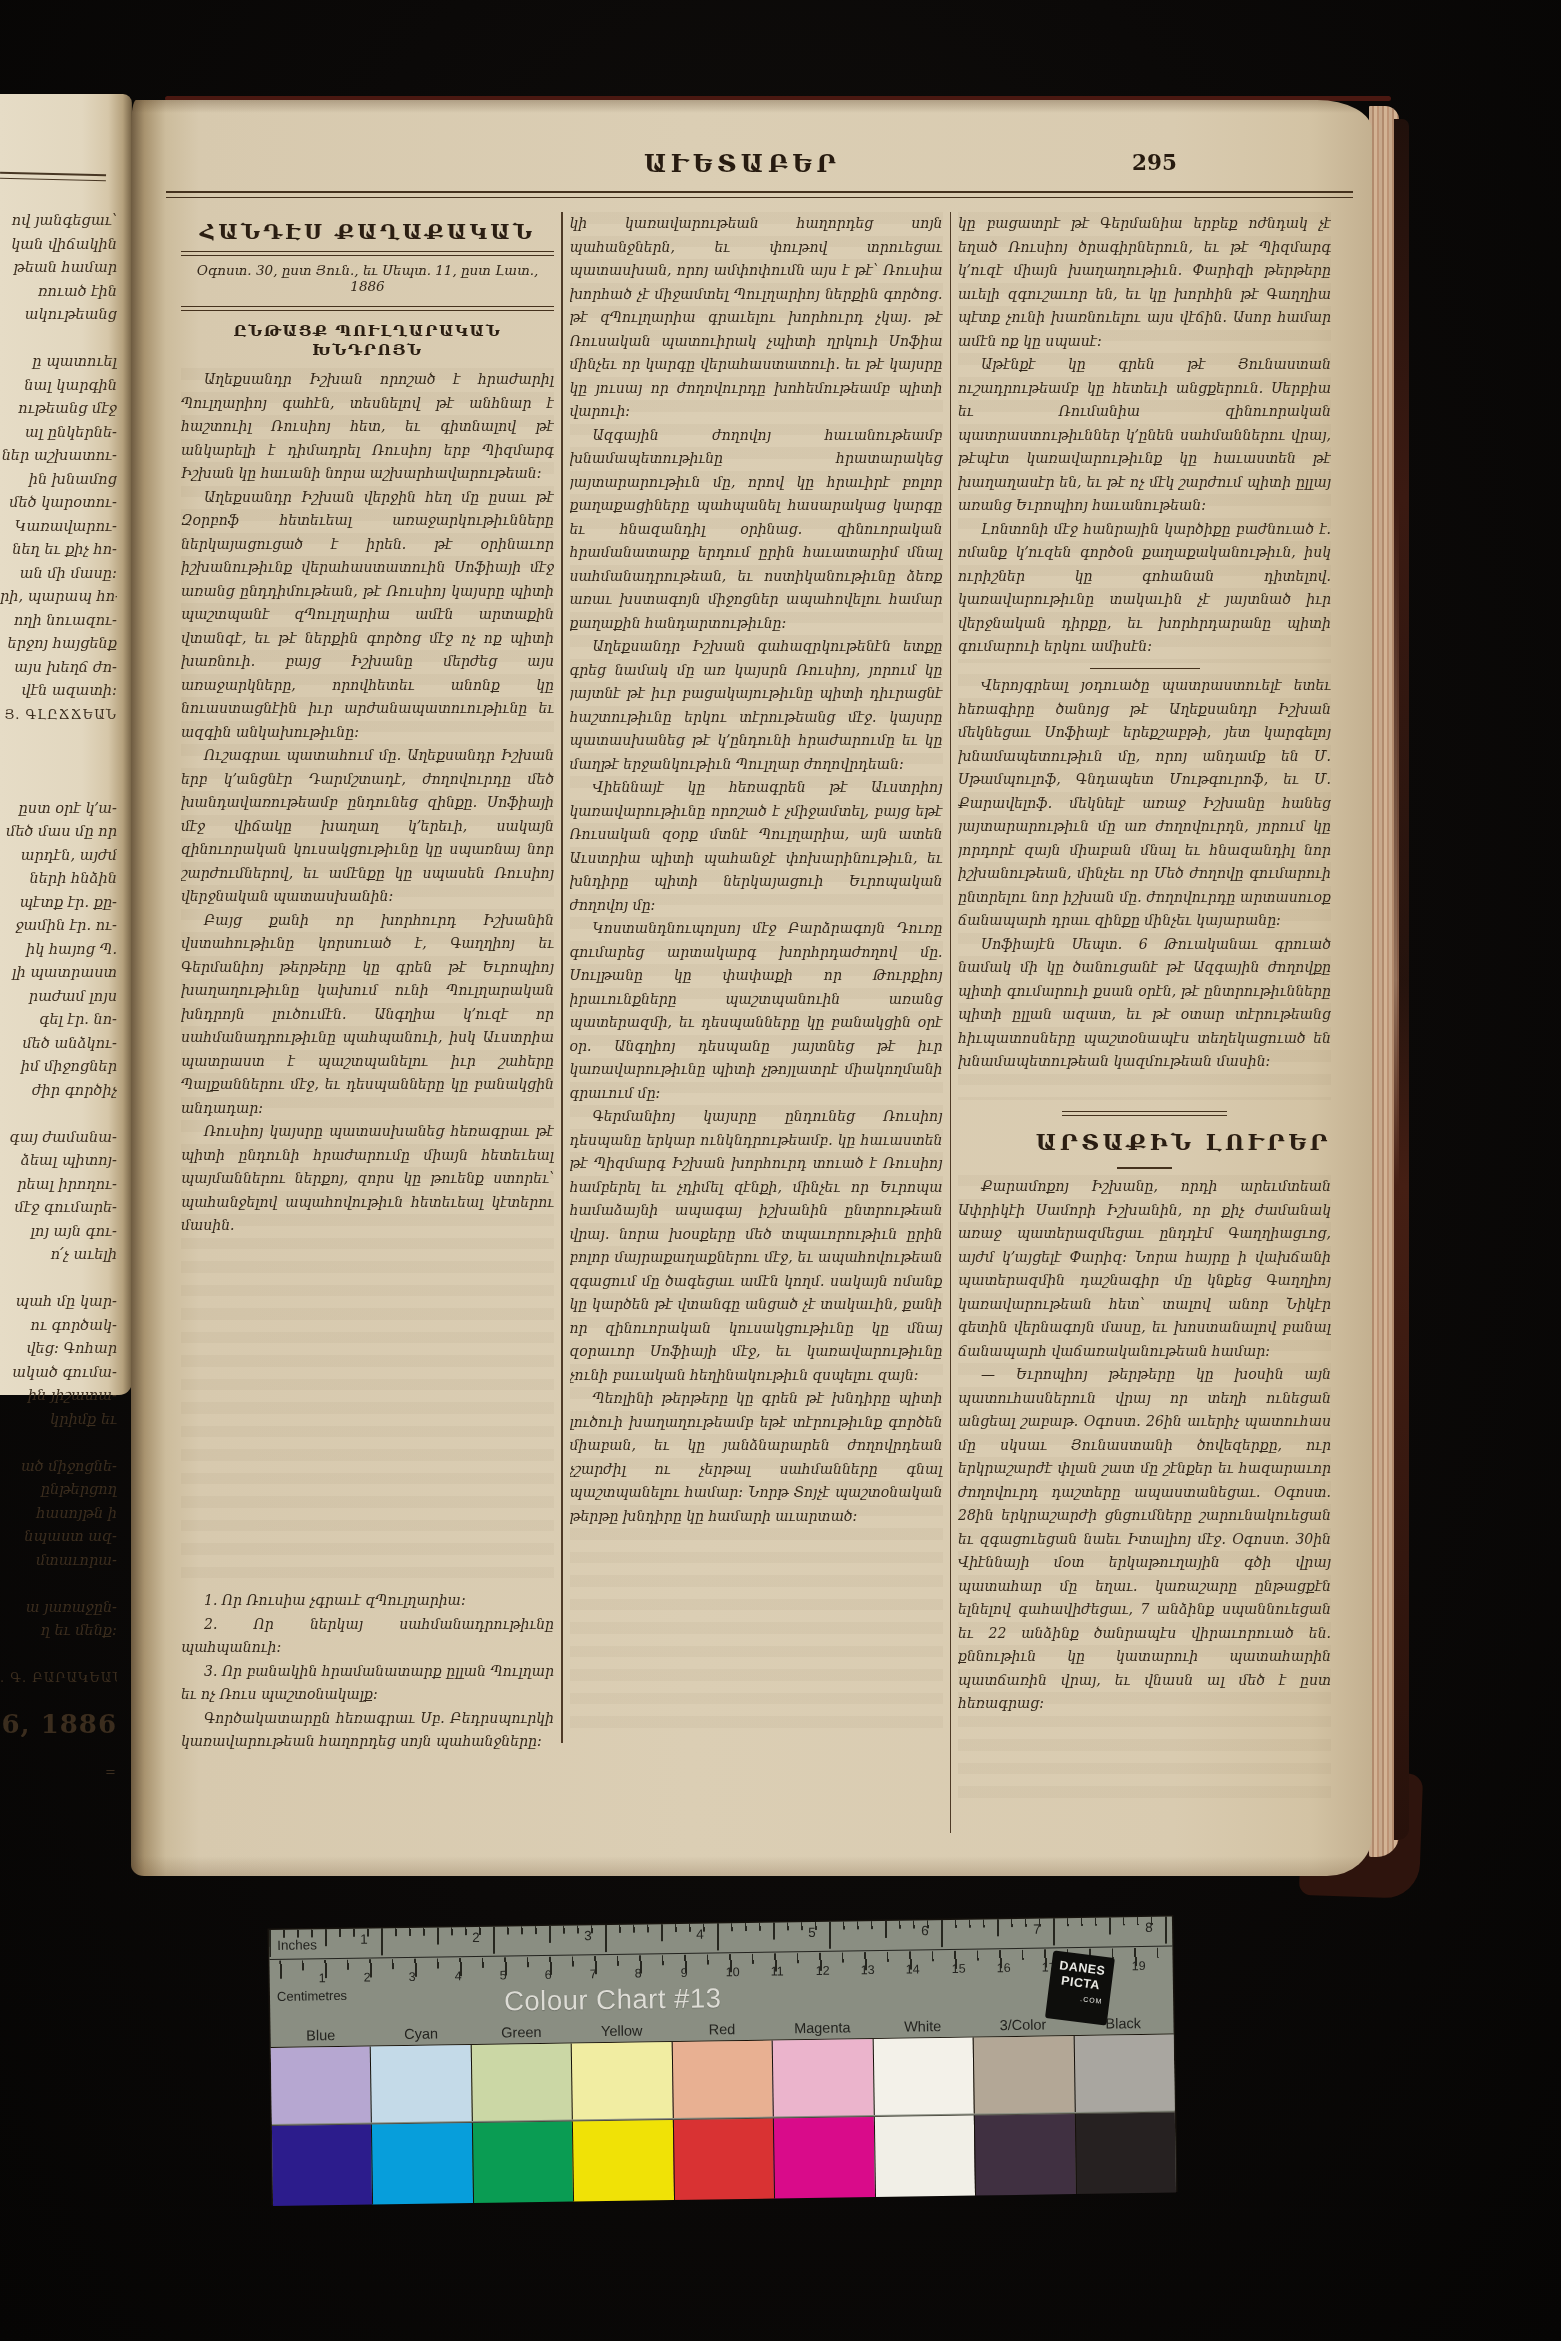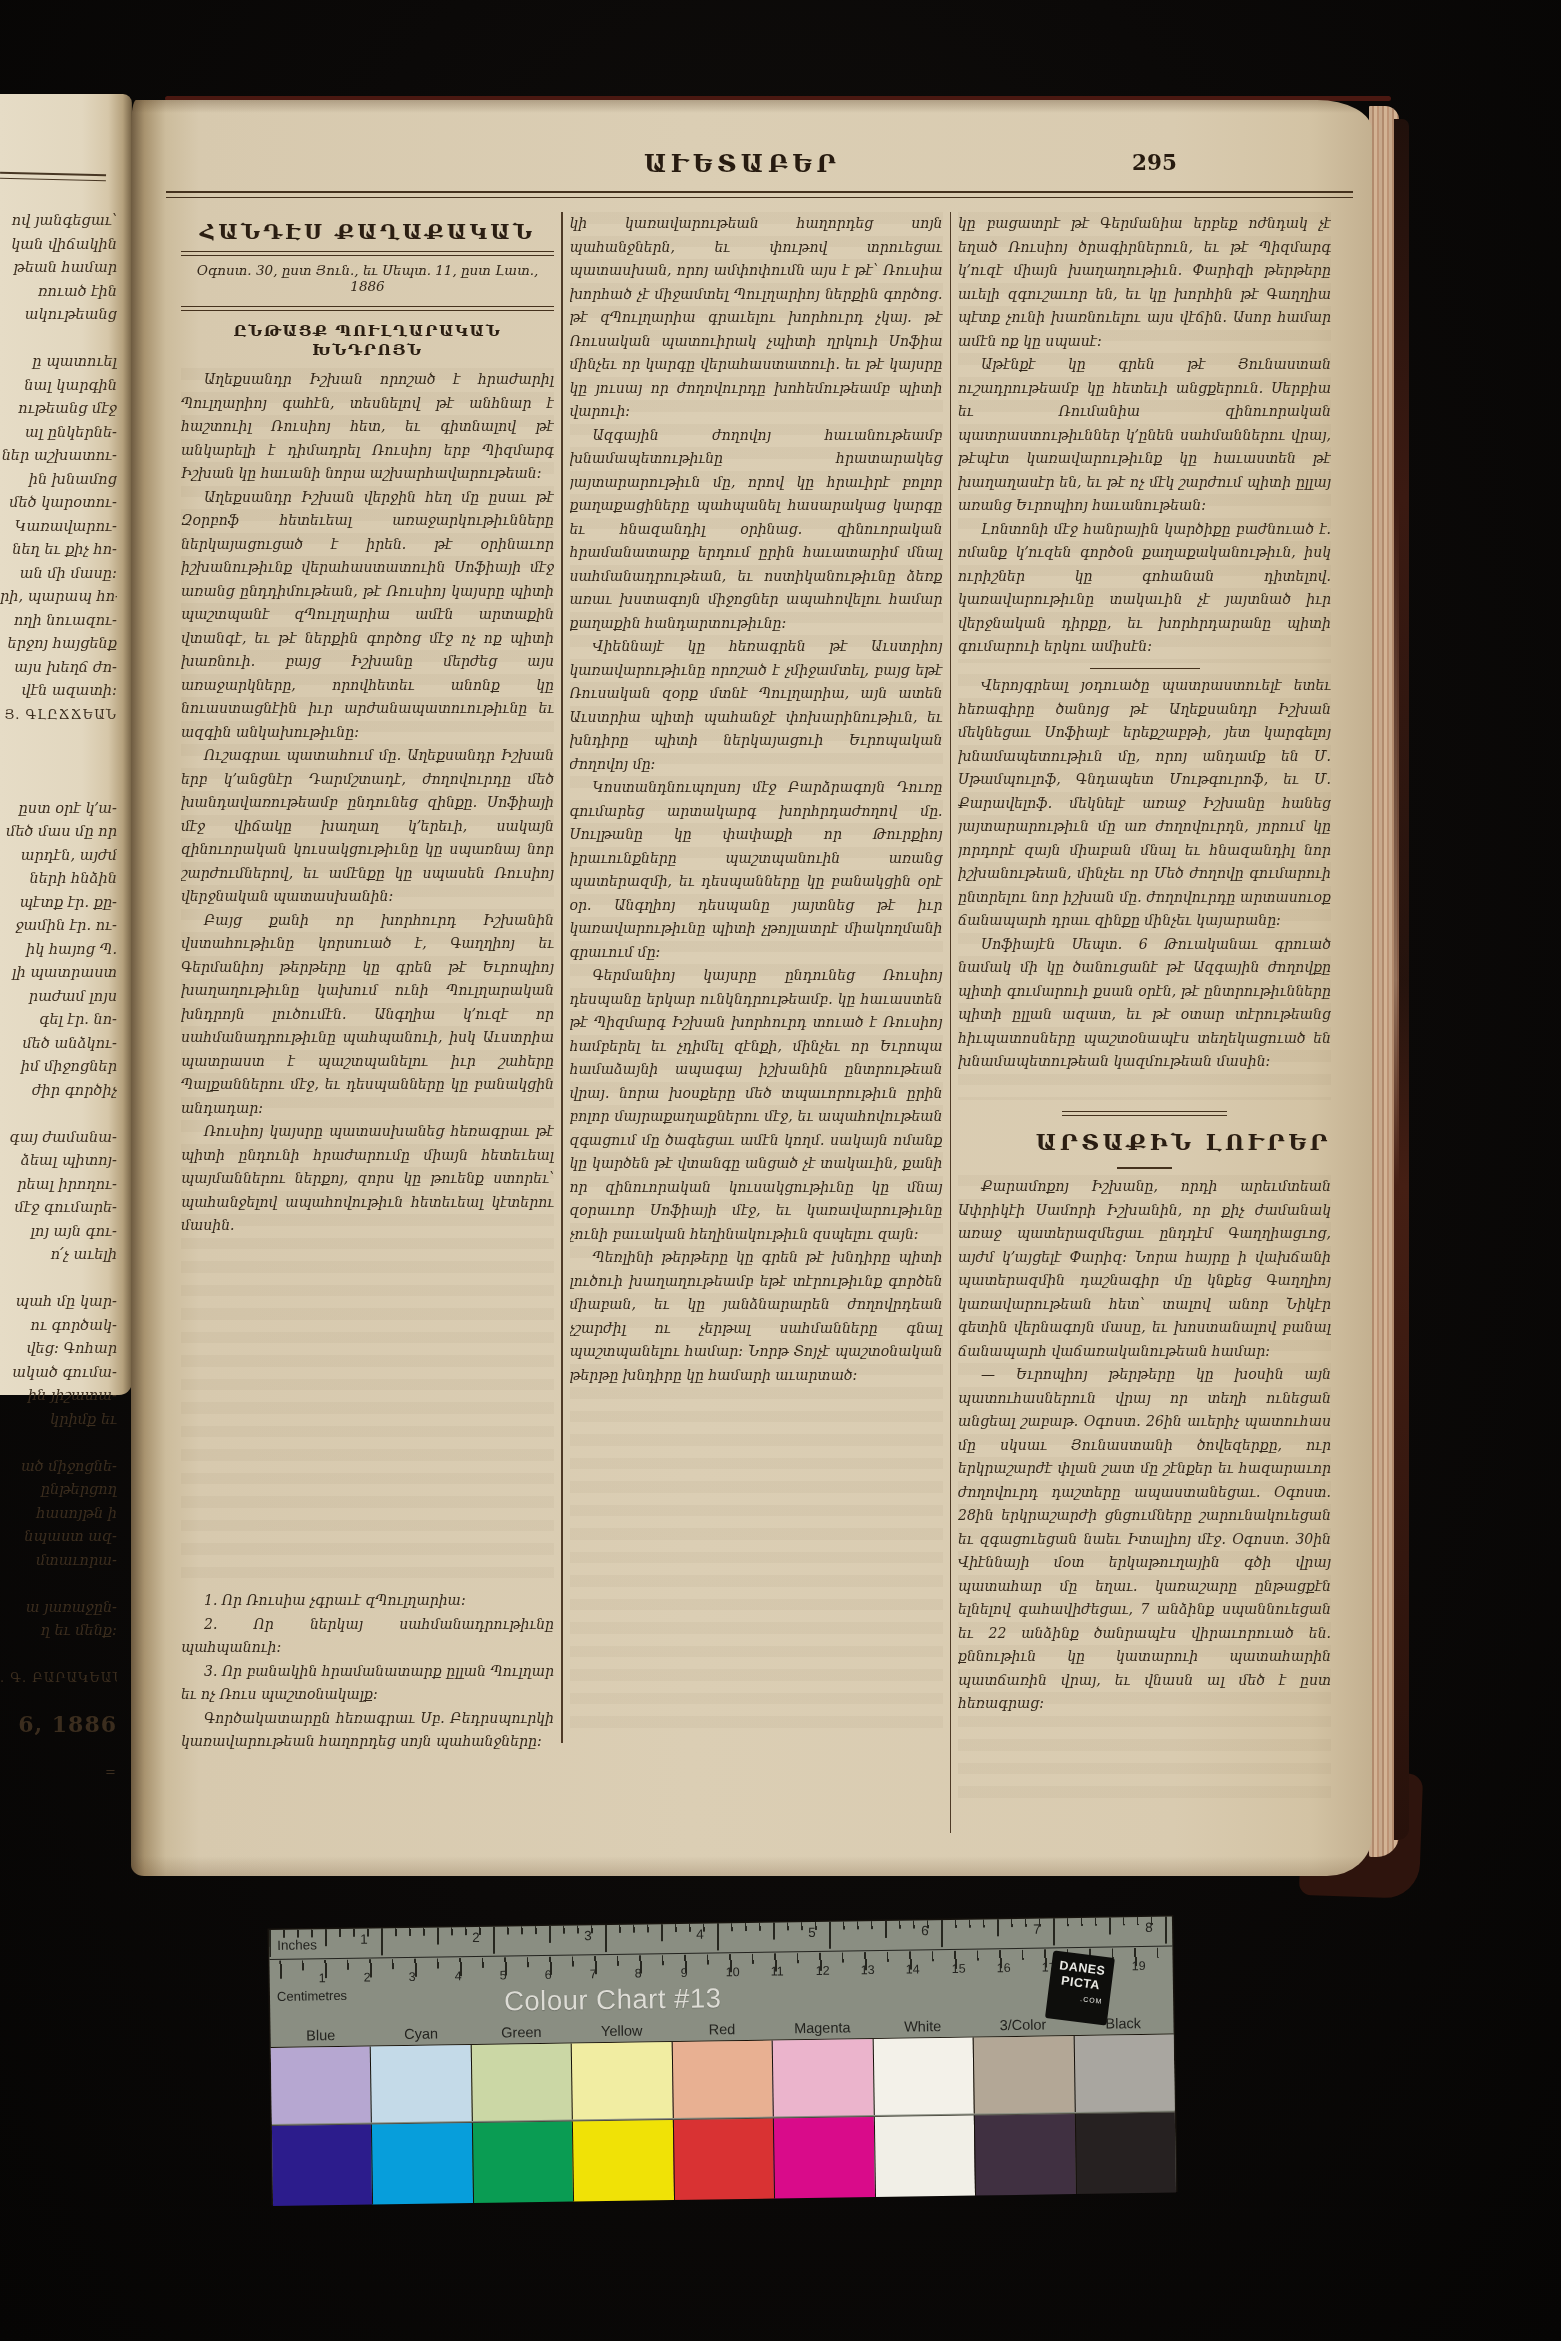--- a/index.html
+++ b/index.html
@@ -21,21 +21,21 @@
 
   .left-page{position:absolute;left:0;top:94px;width:132px;height:1301px;
     background:linear-gradient(90deg,#e6dcc6 0%,#e2d7bf 62%,#d6c7a9 82%,#b5a17d 93%,#7d6a4c 99%,#5c4c35 100%);
     border-radius:0 9px 13px 0;}
   .lp-rule{position:absolute;left:0;top:79px;width:106px;height:3.5px;
     border-top:2px solid #473623;border-bottom:1px solid #473623;transform:rotate(1.4deg);}
   .lp-frags{position:absolute;left:0;top:115px;right:15px;color:#3b2d1e;}
   .lp-frags .frag{height:23.5px;line-height:23.5px;font-style:italic;font-size:14.5px;
     text-align:right;white-space:nowrap;overflow:hidden;}
   .lp-frags .frag.caps{font-style:normal;font-size:13px;letter-spacing:1px;}
-  .lp-frags .frag.big{font-style:normal;font-size:22px;font-weight:bold;letter-spacing:1px;}
+  .lp-frags .frag.big{font-style:normal;font-size:26px;font-weight:bold;letter-spacing:1px;}
 
   .main-page{position:absolute;left:131px;top:100px;width:1241px;height:1776px;
     background:
       linear-gradient(180deg,rgba(80,55,30,.30) 0,rgba(80,55,30,0) 13px),
       linear-gradient(0deg,rgba(90,60,30,.22) 0,rgba(90,60,30,0) 20px),
       linear-gradient(90deg,#6d5a40 0%,#a8936f 1.1%,#ccbc9c 2.8%,#d7c9ae 5.5%,#dbceb4 45%,#d9cbb0 84%,#d3c3a4 95%,#c3b090 100%);
     border-radius:5px 55px 45px 13px / 28px 30px 40px 11px;}
 
   .masthead{position:absolute;left:600px;top:149px;font-size:24px;font-weight:bold;
     letter-spacing:4.5px;color:#271b10;margin-left:44px;}
@@ -223,20 +223,21 @@
         <p>Գործակատարըն հեռագրաւ Սբ. Բեդրսպուրկի կառավարութեան հաղորդեց սոյն պահանջները։</p>
       </div>
     </div>
 
     <div class="vrule r1"></div>
 
     <div class="col">
       <div class="body cont c2-body">
         <p>կի կառավարութեան հաղորդեց սոյն պահանջներն, եւ փութով տրուեցաւ պատասխան, որոյ ամփոփումն այս է թէ՝ Ռուսիա խորհած չէ միջամտել Պուլղարիոյ ներքին գործոց. թէ զՊուլղարիա գրաւելու խորհուրդ չկայ. թէ Ռուսական պատուիրակ չպիտի ղրկուի Սոֆիա մինչեւ որ կարգը վերահաստատուի. եւ թէ կայսրը կը յուսայ որ ժողովուրդը խոհեմութեամբ պիտի վարուի։</p>
           <p>Ազգային ժողովոյ հաւանութեամբ խնամապետութիւնը հրատարակեց յայտարարութիւն մը, որով կը հրաւիրէ բոլոր քաղաքացիները պահպանել հասարակաց կարգը եւ հնազանդիլ օրինաց. զինուորական հրամանատարք երդում ըրին հաւատարիմ մնալ սահմանադրութեան, եւ ոստիկանութիւնը ձեռք առաւ խստագոյն միջոցներ ապահովելու համար քաղաքին հանդարտութիւնը։</p>
+          <p>Աղեքսանդր Իշխան գահազրկութենէն ետքը գրեց նամակ մը առ կայսրն Ռուսիոյ, յորում կը յայտնէ թէ իւր բացակայութիւնը պիտի դիւրացնէ հաշտութիւնը երկու տէրութեանց մէջ. կայսրը պատասխանեց թէ կ՚ընդունի հրաժարումը եւ կը մաղթէ երջանկութիւն Պուլղար ժողովրդեան։</p>
           <p>Վիեննայէ կը հեռագրեն թէ Աւստրիոյ կառավարութիւնը որոշած է չմիջամտել, բայց եթէ Ռուսական զօրք մտնէ Պուլղարիա, այն ատեն Աւստրիա պիտի պահանջէ փոխարինութիւն, եւ խնդիրը պիտի ներկայացուի Եւրոպական ժողովոյ մը։</p>
           <p>Կոստանդնուպոլսոյ մէջ Բարձրագոյն Դուռը գումարեց արտակարգ խորհրդաժողով մը. Սուլթանը կը փափաքի որ Թուրքիոյ իրաւունքները պաշտպանուին առանց պատերազմի, եւ դեսպանները կը բանակցին օրէ օր. Անգղիոյ դեսպանը յայտնեց թէ իւր կառավարութիւնը պիտի չթոյլատրէ միակողմանի գրաւում մը։</p>
           <p>Գերմանիոյ կայսրը ընդունեց Ռուսիոյ դեսպանը երկար ունկնդրութեամբ. կը հաւաստեն թէ Պիզմարգ Իշխան խորհուրդ տուած է Ռուսիոյ համբերել եւ չդիմել զէնքի, մինչեւ որ Եւրոպա համաձայնի ապագայ իշխանին ընտրութեան վրայ. նորա խօսքերը մեծ տպաւորութիւն ըրին բոլոր մայրաքաղաքներու մէջ, եւ ապահովութեան զգացում մը ծագեցաւ ամէն կողմ. սակայն ոմանք կը կարծեն թէ վտանգը անցած չէ տակաւին, քանի որ զինուորական կուսակցութիւնը կը մնայ զօրաւոր Սոֆիայի մէջ, եւ կառավարութիւնը չունի բաւական հեղինակութիւն զսպելու զայն։</p>
           <p>Պեռլինի թերթերը կը գրեն թէ խնդիրը պիտի լուծուի խաղաղութեամբ եթէ տէրութիւնք գործեն միաբան, եւ կը յանձնարարեն ժողովրդեան չշարժիլ ու չերթալ սահմանները գնալ պաշտպանելու համար։ Նորթ Տոյչէ պաշտօնական թերթը խնդիրը կը համարի աւարտած։</p>
       </div>
     </div>
 
     <div class="vrule r2"></div>
 
     <div class="col">

